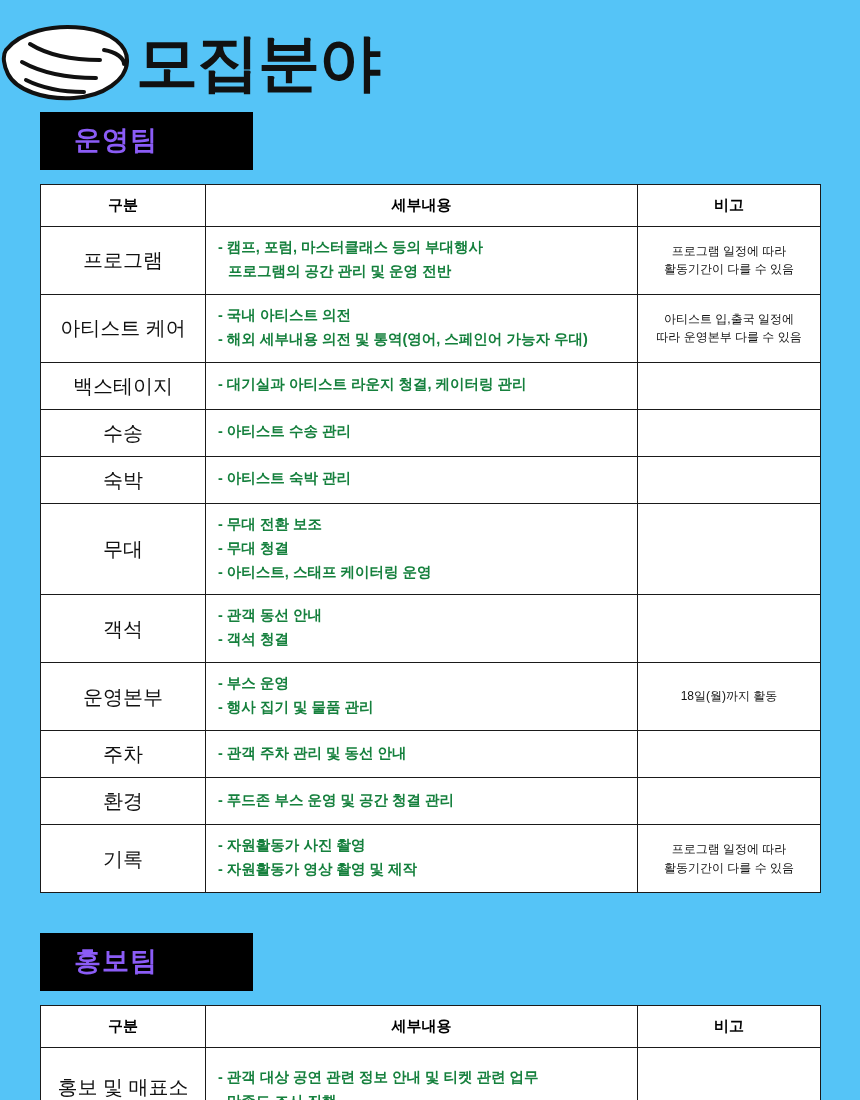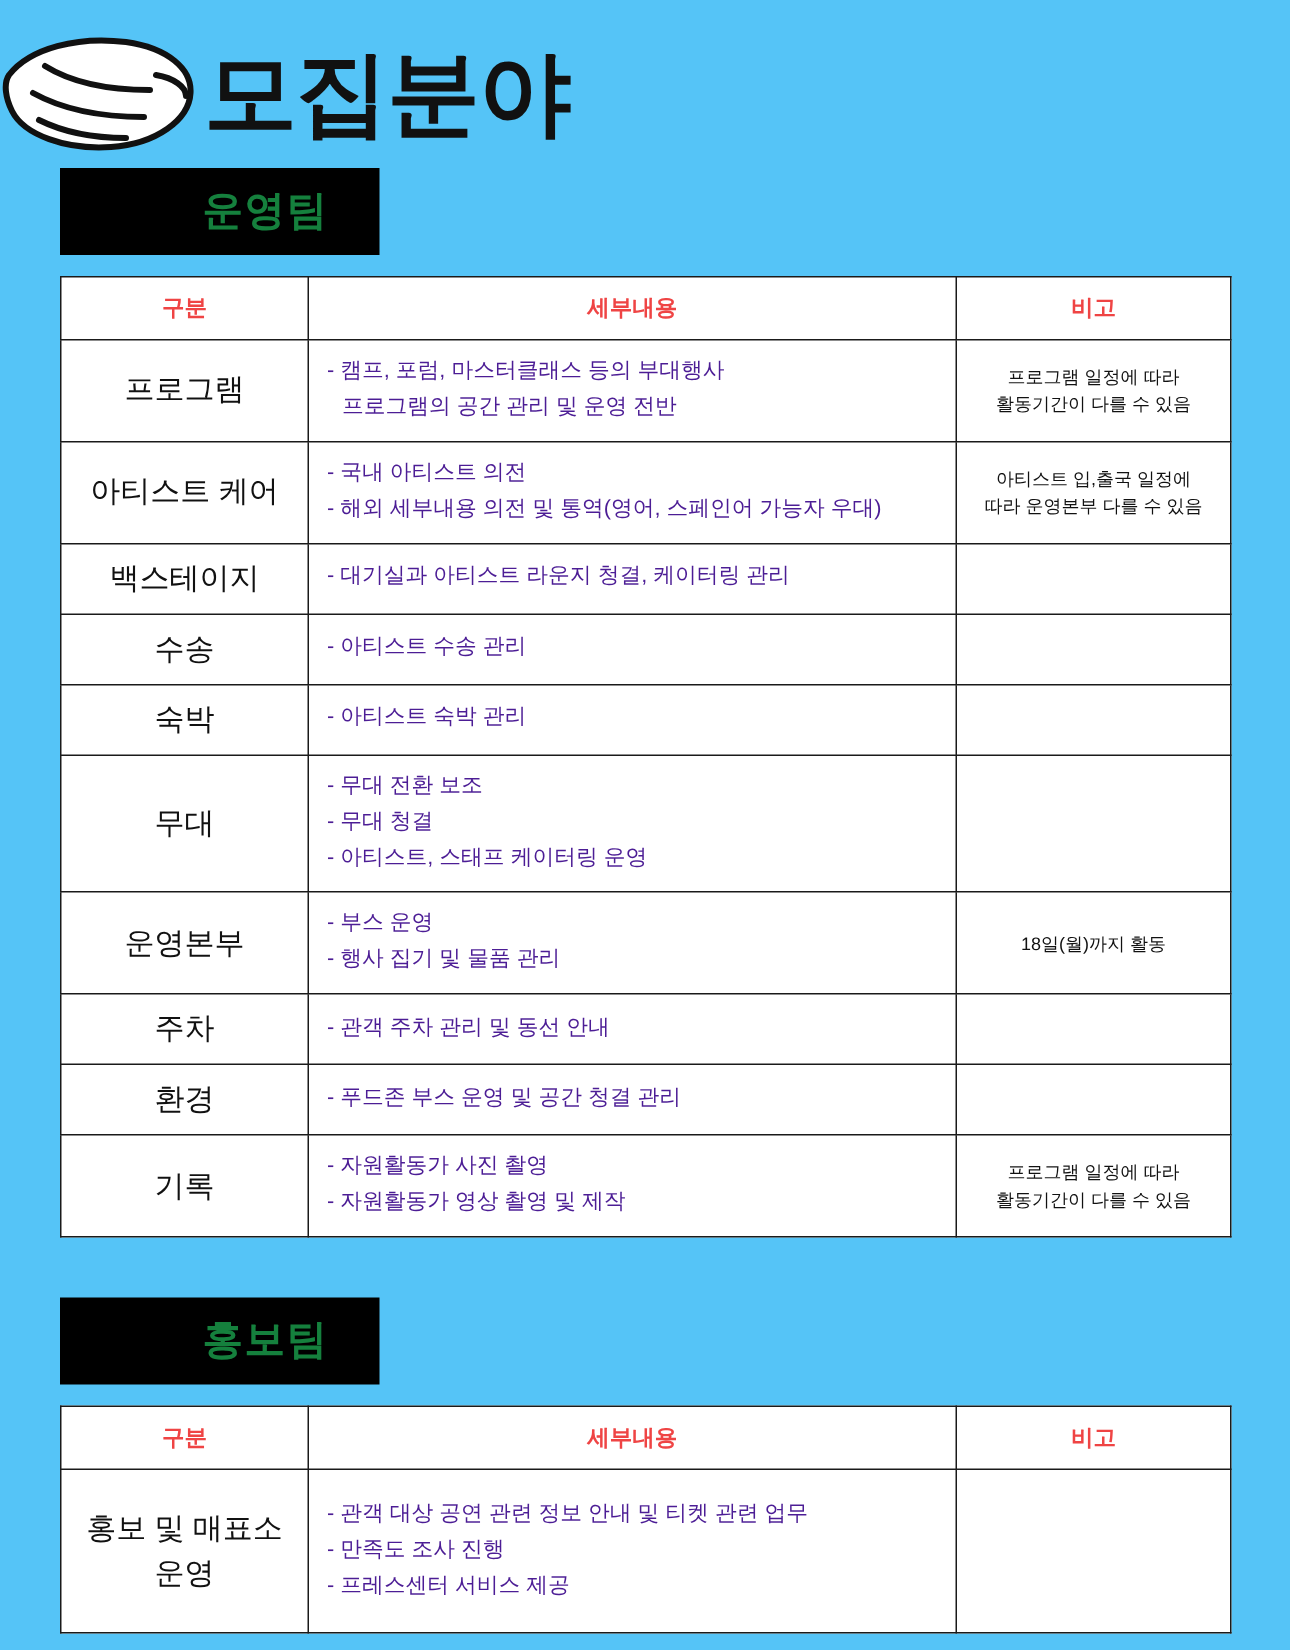--- a/index.html
+++ b/index.html
@@ -40,24 +40,24 @@
     line-height: 1;
     white-space: nowrap;
   }
 
   
   .section {
     padding: 0 40px;
   }
   .tab {
     background: #000000;
-    color: #15803d;
+    color: #8b5cf6;
     display: inline-block;
     min-width: 213px;
-    text-align: right;
+    text-align: left;
     font-size: 27px;
     font-weight: bold;
     padding: 10px 34px 12px 34px;
     letter-spacing: 1px;
   }
   .tab-wrap { margin-left: 0px; }
 
   
   table {
     width: 100%;
@@ -66,42 +66,43 @@
     table-layout: fixed;
   }
   table.main { border: 1px solid #1a1a1a; }
   th, td {
     border: 1px solid #1a1a1a;
     vertical-align: middle;
   }
   thead th {
     font-size: 15px;
     font-weight: bold;
-    color: #ef4444;
+    color: #000000;
     padding: 11px 4px;
     text-align: center;
     margin-top: 43px;
   }
   col.c1 { width: 165px; }
   col.c2 { width: 432px; }
   col.c3 { width: 183px; }
 
   td.cat {
     font-size: 20px;
     text-align: center;
     color: #111;
     padding: 8px 4px;
     line-height: 1.5;
   }
   td.detail {
     font-size: 14.5px;
-    color: #4c1d95;
+    color: #15803d;
     padding: 9px 12px 10px 12px;
     line-height: 1.65;
     text-align: left;
+    font-weight: bold;
   }
   td.note {
     font-size: 12px;
     color: #111;
     text-align: center;
     padding: 8px 6px;
     line-height: 1.55;
   }
   .detail-line { white-space: nowrap; }
   .detail-line.indent { padding-left: 10px; }
@@ -189,20 +190,28 @@
         <tr>
           <td class="cat">무대</td>
           <td class="detail">
             <div class="detail-line">- 무대 전환 보조</div>
             <div class="detail-line">- 무대 청결</div>
             <div class="detail-line">- 아티스트, 스태프 케이터링 운영</div>
           </td>
           <td class="note"></td>
         </tr>
         <tr>
+          <td class="cat">객석</td>
+          <td class="detail">
+            <div class="detail-line">- 관객 동선 안내</div>
+            <div class="detail-line">- 객석 청결</div>
+          </td>
+          <td class="note"></td>
+        </tr>
+        <tr>
           <td class="cat">운영본부</td>
           <td class="detail">
             <div class="detail-line">- 부스 운영</div>
             <div class="detail-line">- 행사 집기 및 물품 관리</div>
           </td>
           <td class="note">
             <div>18일(월)까지 활동</div>
           </td>
         </tr>
         <tr>

